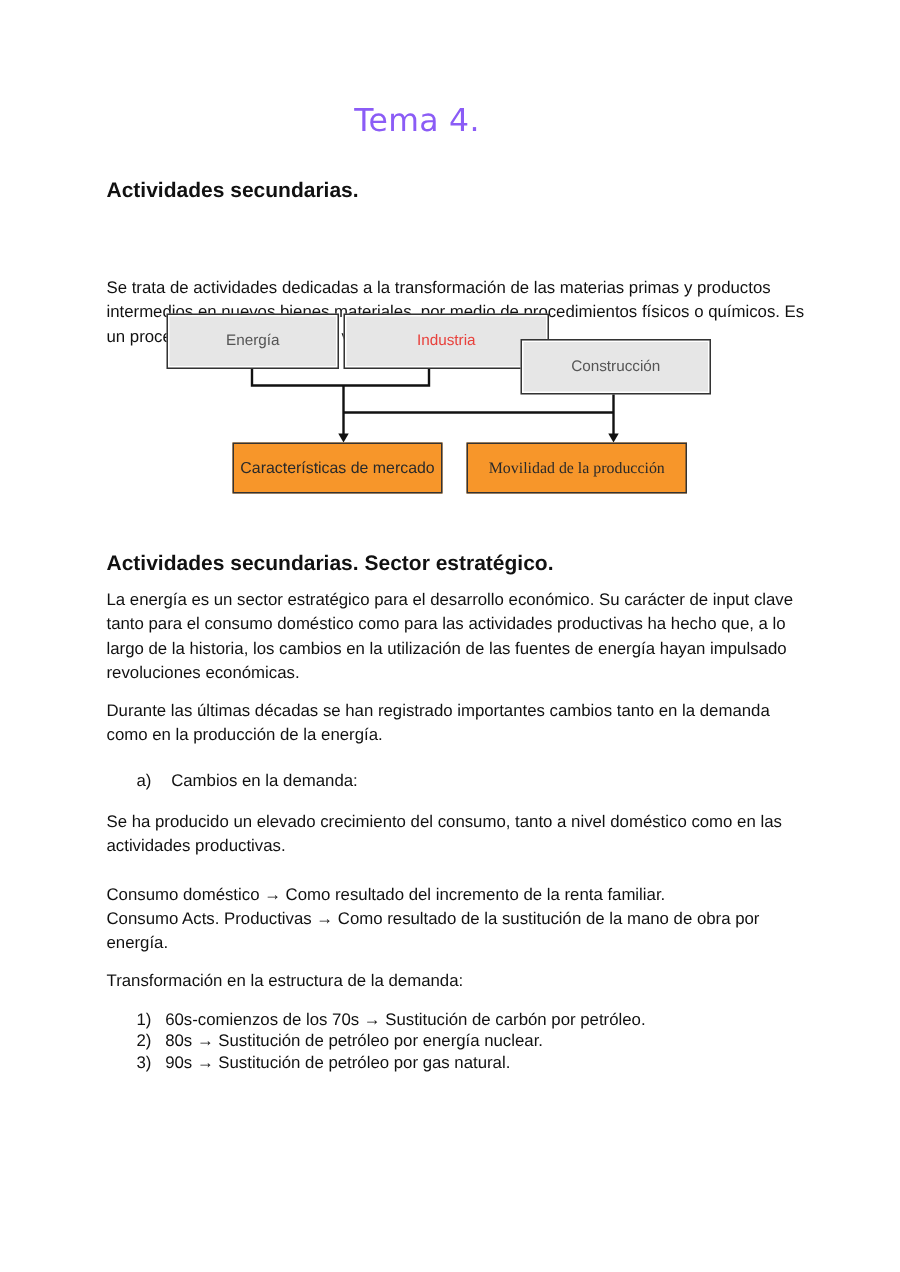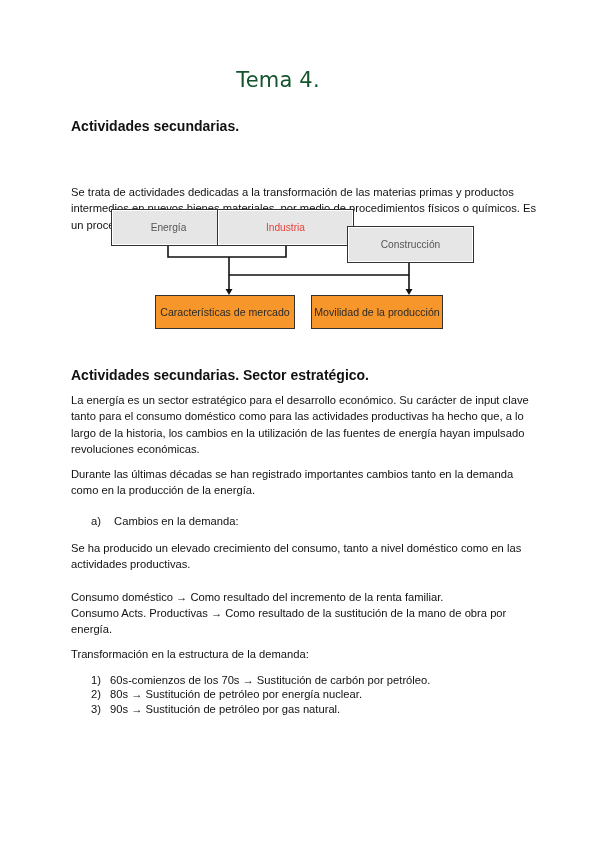--- a/index.html
+++ b/index.html
@@ -1,19 +1,19 @@
 <!DOCTYPE html>
 <html><head>
 <meta charset="utf-8">
 <style>
   html, body { margin: 0; padding: 0; background: #ffffff; }
   body { width: 600px; height: 848px; position: relative; overflow: hidden;
          font-family: "Liberation Sans", sans-serif; color: #111; }
   .title { position: absolute; left: 0; width: 556px; top: 68px; text-align: center;
-           font-family: "DejaVu Sans", sans-serif; font-size: 21px; color: #14532d; letter-spacing: 0.2px; }
+           font-family: "DejaVu Sans", sans-serif; font-size: 21px; color: #8b5cf6; letter-spacing: 0.2px; }
   .h { position: absolute; left: 71px; font-weight: bold; font-size: 14px; }
   .p { position: absolute; left: 71px; width: 470px; font-size: 11.2px; line-height: 16.3px; }
   .sub { position: absolute; left: 91px; font-weight: normal; font-size: 11.2px; }
   .sub .lbl { display: inline-block; width: 20px; }
   .list { position: absolute; left: 91px; font-size: 11.2px; line-height: 14.3px; margin: 0; padding: 0; list-style: none; }
   .list li span.n { display: inline-block; width: 16px; }
   .box { position: absolute; box-sizing: border-box; border: 1.5px solid #333; display: flex;
          align-items: center; justify-content: center; font-size: 10.2px; color: #555; }
   .gray { background: #e6e6e6; box-shadow: inset 0 0 0 1px #ffffff; }
   .orange { background: #f7962a; color: #2a2a2a; font-size: 10.6px; }
@@ -36,31 +36,31 @@
       <line x1="229" y1="275" x2="409" y2="275"></line>
       <line x1="409" y1="245" x2="409" y2="290"></line>
     </g>
     <polygon points="225.5,289 232.5,289 229,295" fill="#111"></polygon>
     <polygon points="405.5,289 412.5,289 409,295" fill="#111"></polygon>
   </svg>
 
   <div class="box gray" style="left:111px; top:209px; width:115px; height:37px;">
     <span>Energía</span>
   </div>
-  <div class="box gray" style="left:217px; top:209px; width:137px; height:37px;">
+  <div class="box gray" style="left:229px; top:209px; width:137px; height:37px;">
     <span class="red">Industria</span>
   </div>
   <div class="box gray" style="left:347px; top:209px; width:127px; height:37px;margin-top:17px;">
     <span>Construcción</span>
   </div>
 
   <div class="box orange" style="left:155px; top:295px; width:140px; height:34px;">
     <span>Características de mercado</span>
   </div>
-  <div class="box orange" style="left:311px; top:295px; width:132px; height:34px;">
+  <div class="box orange" style="left:311px; top:295px; width:147px; height:34px;font-family:Liberation Serif, serif;">
     <span>Movilidad de la producción</span>
   </div>
 </div>
 
 <div class="h" style="top:367px;">Actividades secundarias. Sector estratégico.</div>
 <div class="p" style="top:392px;">La energía es un sector estratégico para el desarrollo económico. Su carácter de input clave tanto para el consumo doméstico como para las actividades productivas ha hecho que, a lo largo de la historia, los cambios en la utilización de las fuentes de energía hayan impulsado revoluciones económicas.</div>
 <div class="p" style="top:466px;">Durante las últimas décadas se han registrado importantes cambios tanto en la demanda como en la producción de la energía.</div>
 
 <div class="sub" style="top:515px;">
   <span class="lbl">a)</span>

